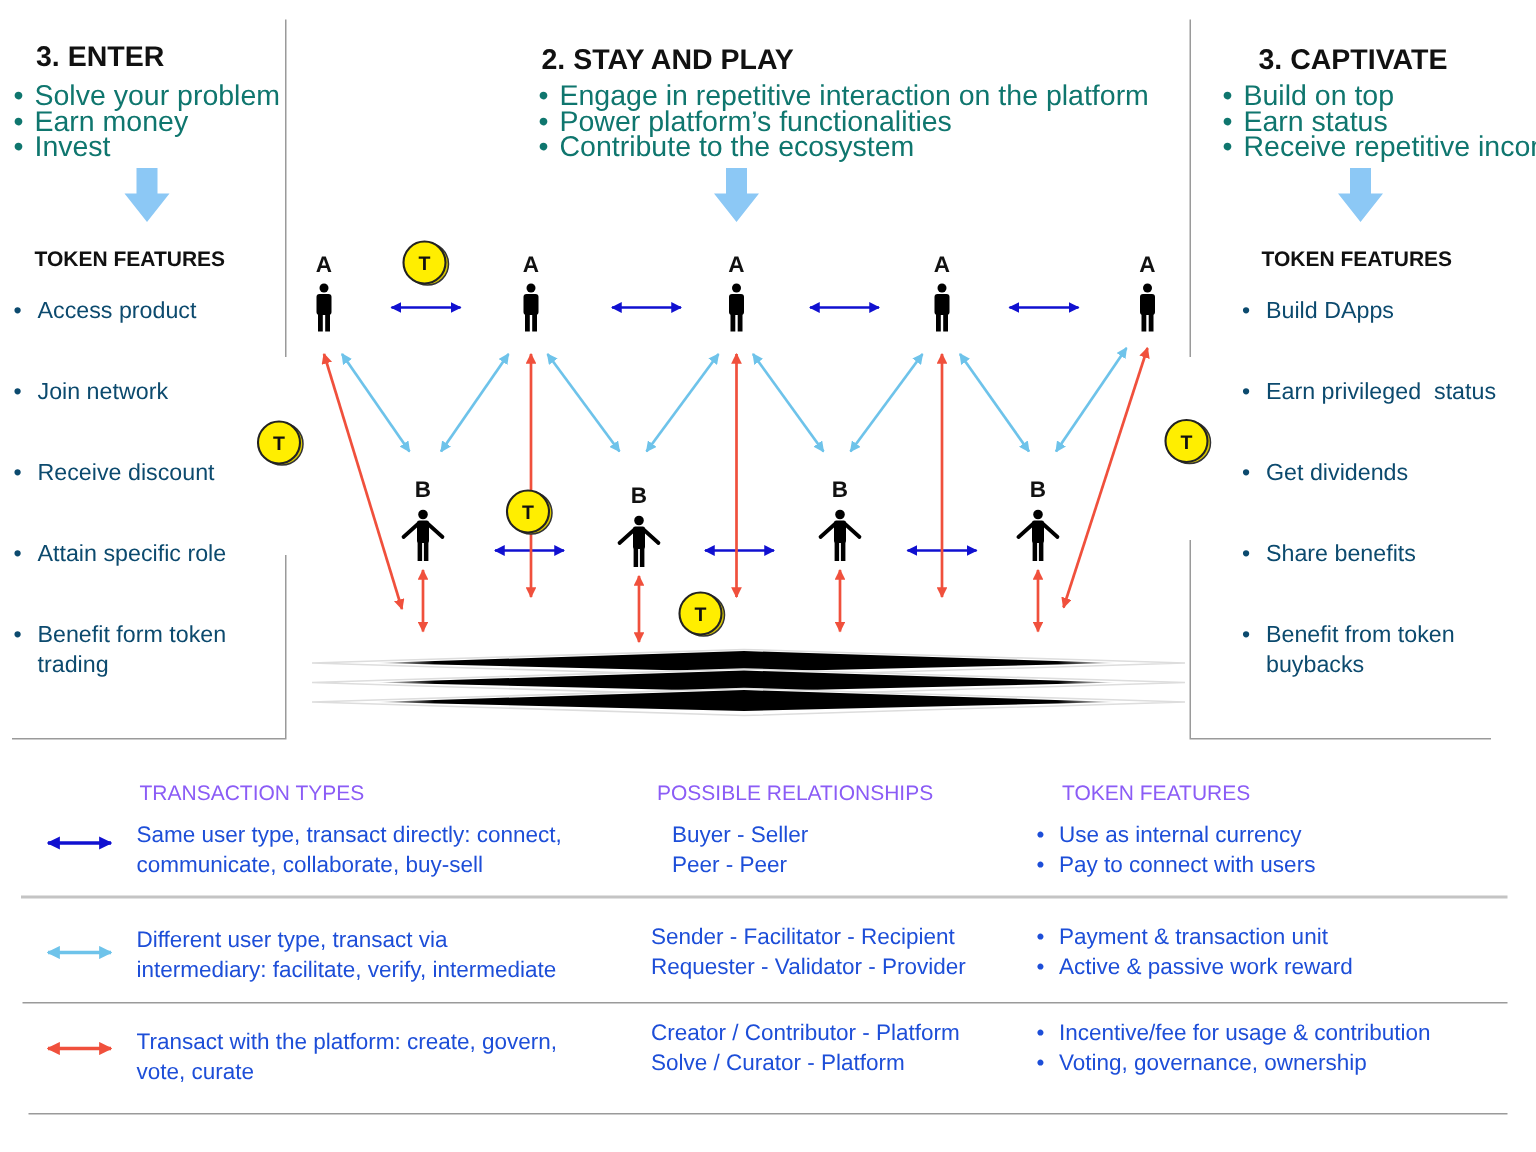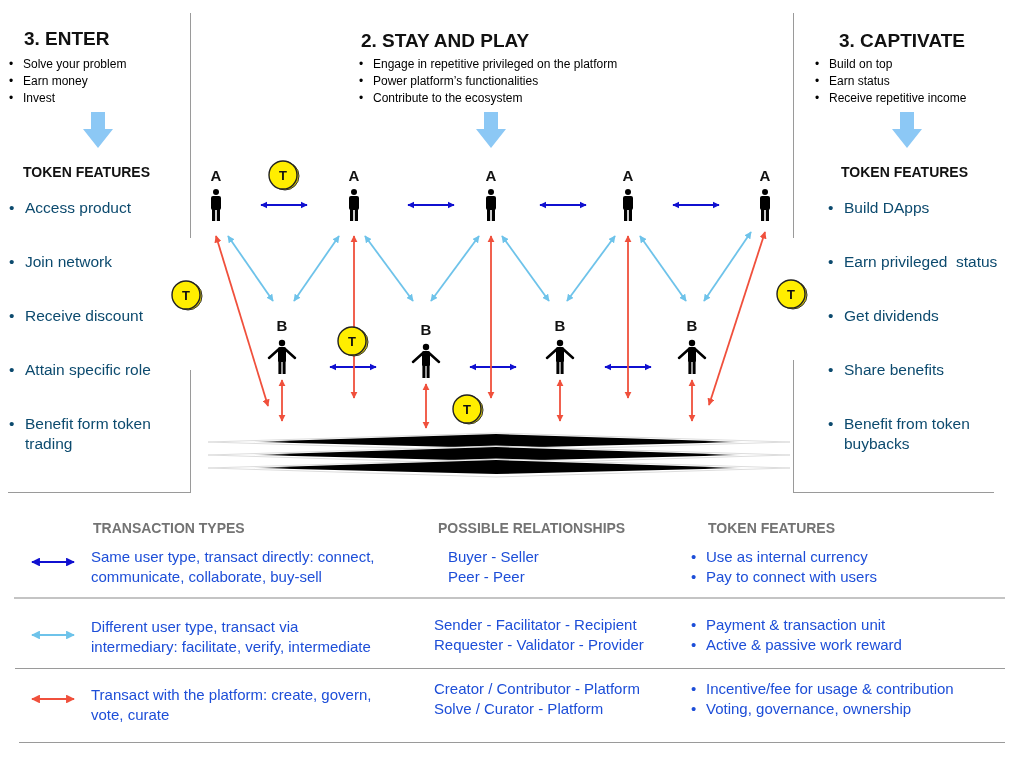--- a/index.html
+++ b/index.html
@@ -1,26 +1,26 @@
 <!DOCTYPE html>
 <html><head>
 <meta charset="utf-8">
 <style>
   html,body{margin:0;padding:0;background:#fff;}
   body{width:1024px;height:768px;position:relative;overflow:hidden;font-family:"Liberation Sans",sans-serif;color:#222;}
   .abs{position:absolute;}
   .h1{font-weight:bold;font-size:19px;color:#111;white-space:nowrap;}
-  .bul{font-size:12px;color:#000000;line-height:17px;white-space:nowrap;}
+  .bul{font-size:19px;color:#0f766e;line-height:17px;white-space:nowrap;}
   .bul li{list-style:none;position:relative;padding-left:15px;}
   .bul li::before{content:"•";position:absolute;left:1px;}
   ul{margin:0;padding:0;}
   .tf{font-weight:bold;font-size:14px;color:#111;white-space:nowrap;}
   .feat{font-size:15.5px;color:#0c4a6e;line-height:20px;position:absolute;padding-left:16px;}
   .feat::before{content:"•";position:absolute;left:0;}
-  .th{font-weight:bold;font-size:14px;color:#737373;white-space:nowrap;}
+  .th{font-weight:normal;font-size:14px;color:#8b5cf6;white-space:nowrap;}
   .cell{font-size:15px;color:#1d4ed8;line-height:20px;white-space:nowrap;}
   .cell li{list-style:none;position:relative;padding-left:16px;}
   .cell li::before{content:"•";position:absolute;left:1px;}
   .vline{position:absolute;width:1px;background:#9a9a9a;}
   .hline{position:absolute;height:1px;background:#9a9a9a;}
   .hline2{position:absolute;height:2px;background:#c4c4c4;}
   svg text{font-family:"Liberation Sans",sans-serif;}
 </style>
 </head>
 <body>
@@ -43,21 +43,21 @@
   </svg>
 <div class="abs tf" style="left:23px;top:164px;">TOKEN FEATURES</div>
 <div class="feat" style="left:9px;top:198px;width:170px;">Access product</div>
 <div class="feat" style="left:9px;top:252px;width:170px;">Join network</div>
 <div class="feat" style="left:9px;top:306px;width:170px;">Receive discount</div>
 <div class="feat" style="left:9px;top:360px;width:170px;">Attain specific role</div>
 <div class="feat" style="left:9px;top:414px;width:150px;">Benefit form token trading</div>
 
 <div class="abs h1" style="left:361px;top:30px;">2. STAY AND PLAY</div>
 <ul class="abs bul" style="left:358px;top:56px;">
-  <li>Engage in repetitive privileged on the platform</li>
+  <li>Engage in repetitive interaction on the platform</li>
   <li>Power platform’s functionalities</li>
   <li>Contribute to the ecosystem</li>
 </ul>
 <svg class="abs" style="left:475px;top:112px;" width="32" height="38" viewBox="0 0 32 38">
     <polygon points="9,0 23,0 23,17 31,17 16,36 1,17 9,17" fill="#8cc8f5"></polygon>
   </svg>
 
 <div class="abs h1" style="left:839px;top:30px;">3. CAPTIVATE</div>
 <ul class="abs bul" style="left:814px;top:56px;">
   <li>Build on top</li>

